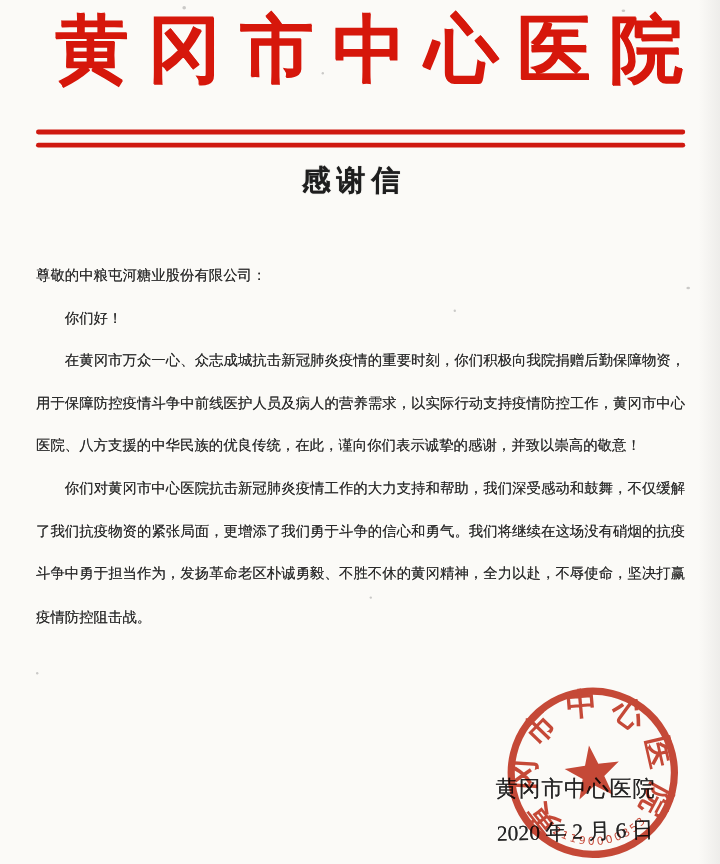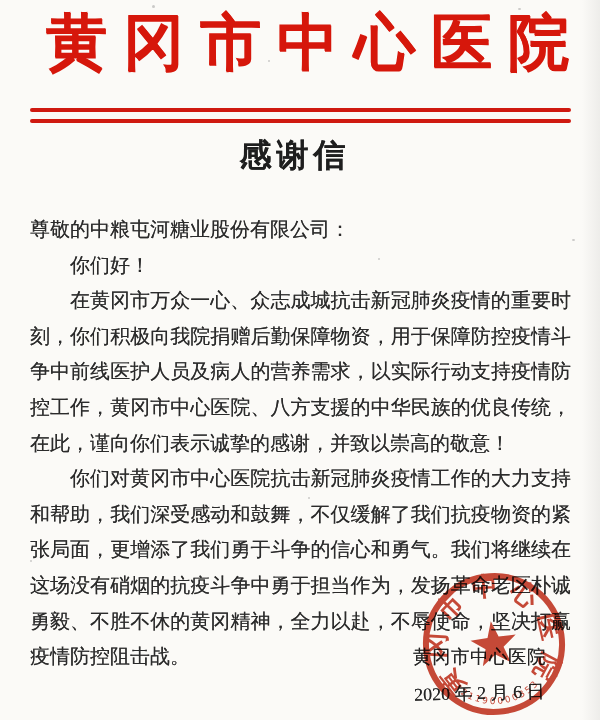--- a/index.html
+++ b/index.html
@@ -56,32 +56,32 @@
   }
   .rule-1 { top: 108px; height: 4px; }
   .rule-2 { top: 119px; height: 3.5px; }
   
   .letter-title {
     position: absolute;
     top: 134px;
     left: 0;
     width: 590px;
     text-align: center;
-    font-size: 32px;
+    font-size: 24px;
     font-weight: 700;
     letter-spacing: 5px;
     color: #1e1e1e;
     text-shadow: 0 0 0.6px #444;
   }
   .letter-body {
     position: absolute;
     top: 212px;
     left: 30px;
     width: 541px;
-    font-size: 20px;
+    font-size: 12px;
     line-height: 35.6px;
     text-align: justify;
     color: #2b2b2b;
     text-shadow: 0 0 0.5px #5a5a5a;
   }
   .letter-body .indent { text-indent: 2em; }
   .letter-body p { margin: 0; }
   
   .signature-line {
     position: absolute;

